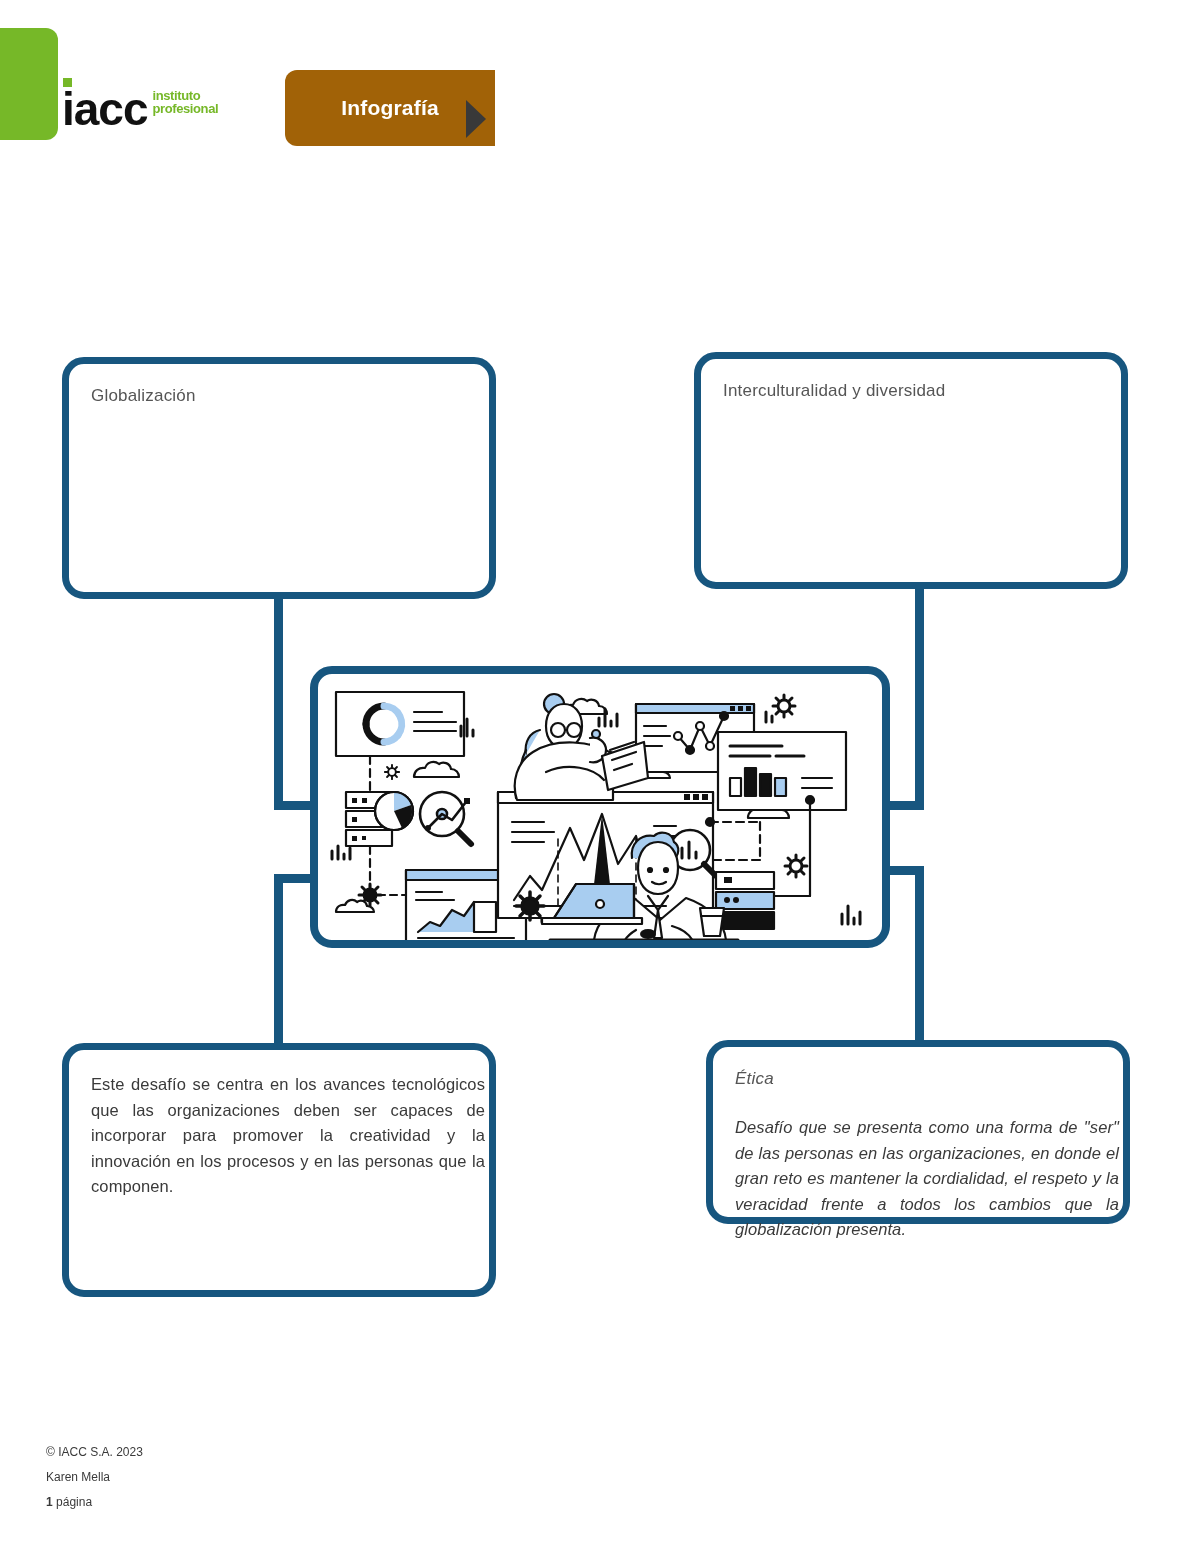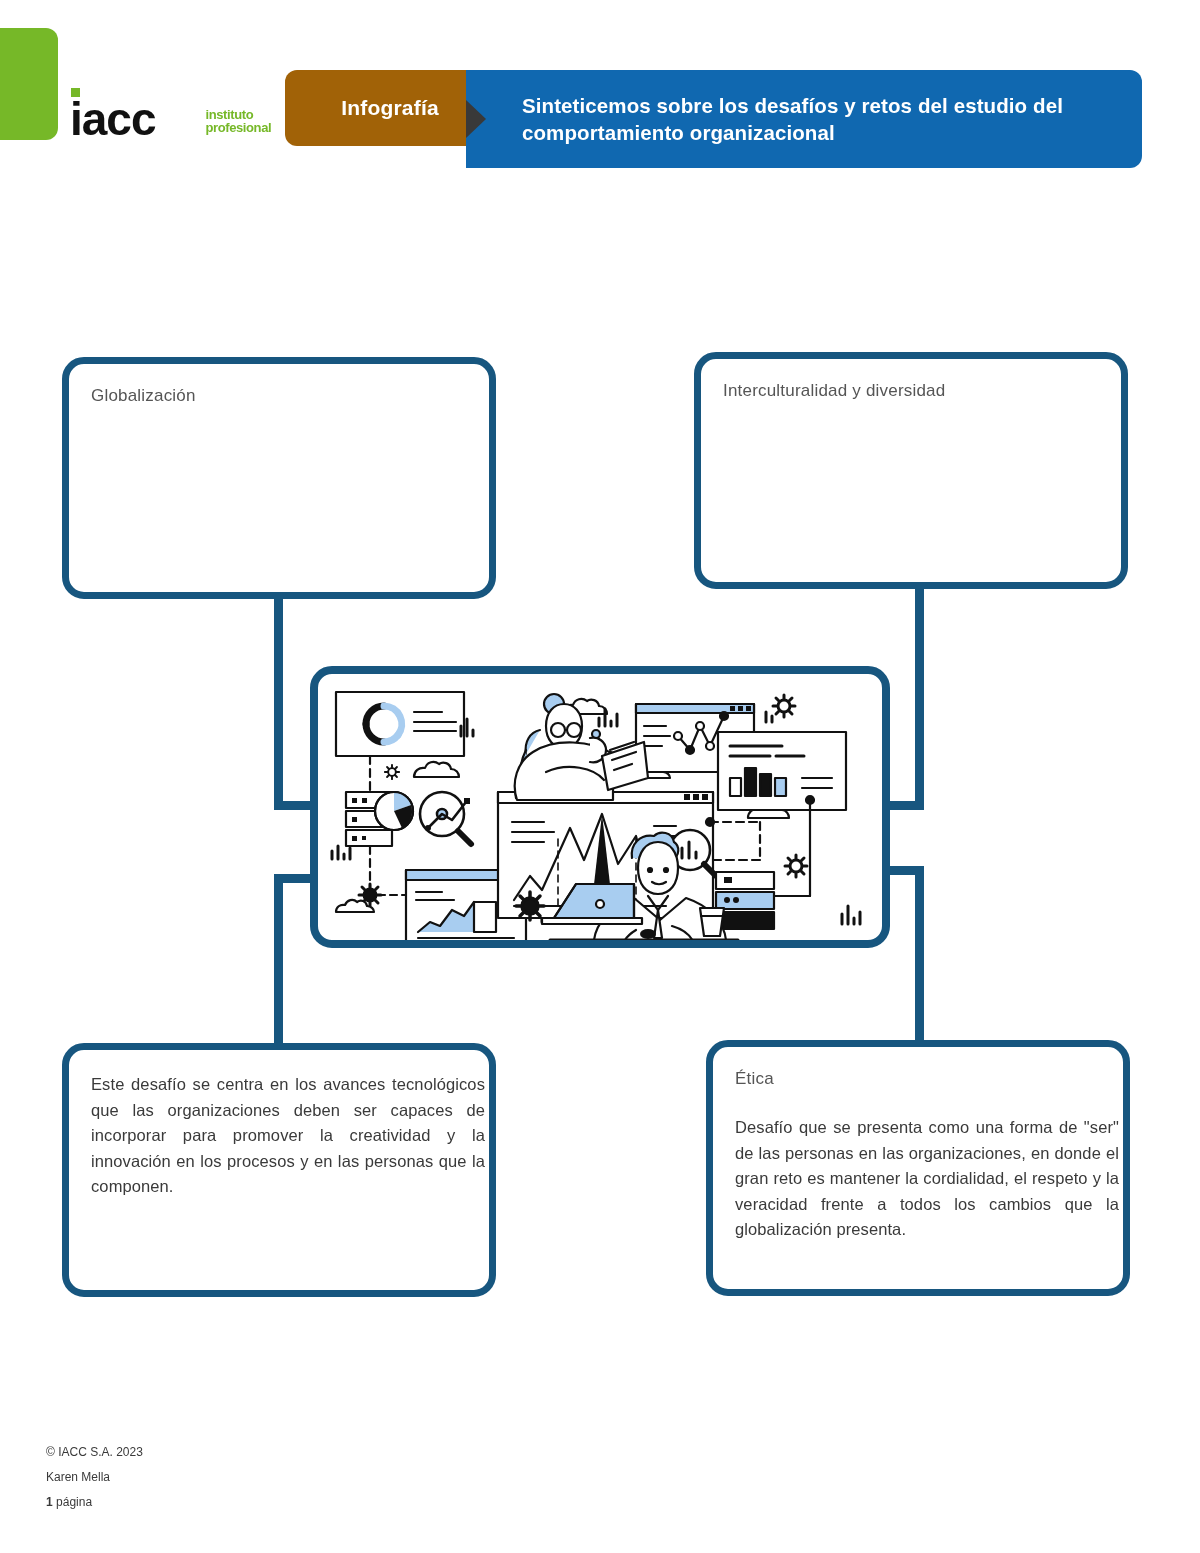--- a/index.html
+++ b/index.html
@@ -11,22 +11,22 @@
     overflow:hidden;
   }
 
   
   #header{position:absolute;left:0;top:28px;width:1200px;height:112px;}
   #green-tab{
     position:absolute;left:0;top:0;width:58px;height:112px;
     background:#76b828;border-radius:0 12px 12px 0;
   }
   #logo{
-    position:absolute;left:70px;top:62px;
-    height:48px;display:flex;align-items:flex-end;gap:45px;
+    position:absolute;left:62px;top:62px;
+    height:48px;display:flex;
   }
   #logo-mark{
     font-family:"Liberation Sans", sans-serif;
     font-weight:bold;font-size:46px;line-height:38px;
     letter-spacing:-1px;color:#111111;position:relative;
   }
   #logo-dot{
     position:absolute;left:1px;top:-12px;width:9px;height:9px;background:#76b828;
   }
   #logo-sub{
@@ -74,21 +74,21 @@
     letter-spacing:0.2px;
   }
   .card-body{
     font-size:16.5px;color:#3a3a3a;line-height:25.5px;
     text-align:justify;margin:0;letter-spacing:0.1px;
   }
 
   #card-globalizacion{left:62px;top:357px;width:434px;height:242px;}
   #card-interculturalidad{left:694px;top:352px;width:434px;height:237px;}
   #card-transformacion{left:62px;top:1043px;width:434px;height:254px;}
-  #card-etica{left:706px;top:1040px;width:424px;height:256px;}
+  #card-etica{left:706px;top:1040px;width:424px;height:184px;font-style:italic;}
 
   
   #center-box{
     position:absolute;left:310px;top:666px;width:580px;height:282px;
     border:8px solid #17567f;border-radius:22px;background:#ffffff;
     box-sizing:border-box;z-index:2;overflow:hidden;
   }
   #center-box svg{display:block;width:100%;height:100%;}
 
   
@@ -114,23 +114,20 @@
       <div>instituto</div>
       <div>profesional</div>
     </div>
   </div>
 
   <div id="tab-dark">
     <span>Infografía</span>
   </div>
   <div id="tab-arrow"></div>
 
-  <div id="tab-blue">
-    <div class="title">Sinteticemos sobre los desafíos y retos del estudio del comportamiento organizacional</div>
-  </div>
 </div>
 
 <div id="diagram">
 
   <div class="connector" style="left:274px;top:596px;width:9px;height:214px;"></div>
   <div class="connector" style="left:274px;top:801px;width:46px;height:9px;"></div>
 
   <div class="connector" style="left:915px;top:586px;width:9px;height:224px;"></div>
   <div class="connector" style="left:880px;top:801px;width:44px;height:9px;"></div>
 

